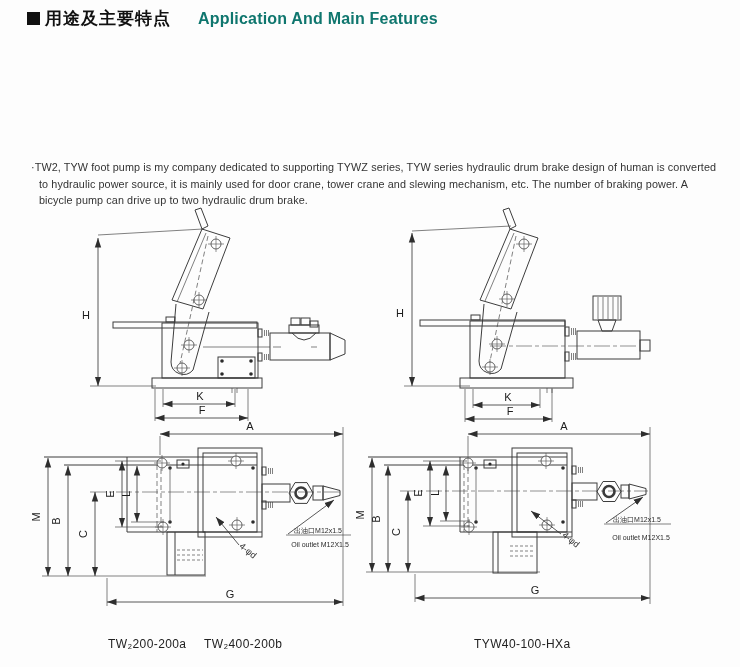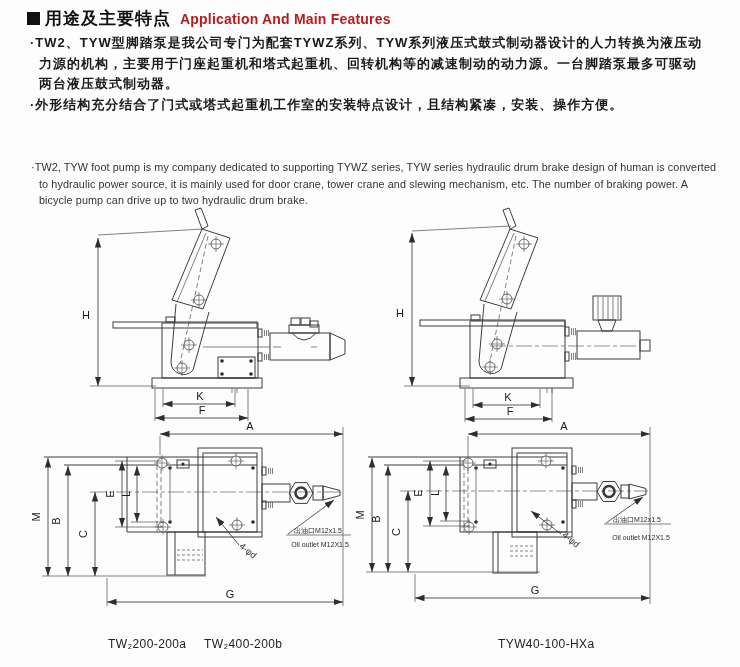--- a/index.html
+++ b/index.html
@@ -4,21 +4,21 @@
 <style>
   html,body{margin:0;padding:0;}
   body{width:740px;height:667px;background:#fdfdfd;position:relative;
        font-family:"Liberation Sans","DejaVu Sans",sans-serif;color:#1c1c1c;}
   .page{position:absolute;inset:0;overflow:hidden;}
 
   
   .hdr{position:absolute;top:7px;left:27px;display:flex;align-items:center;}
   .sq{width:13px;height:13px;background:#111;margin-right:5px;}
   .t-zh{font-size:17px;font-weight:800;letter-spacing:1px;color:#111;}
-  .t-en{font-size:14px;font-weight:700;margin-left:9px;color:#b91c1c;letter-spacing:.2px;}
+  .t-en{font-size:16px;font-weight:700;margin-left:27px;color:#0f766e;letter-spacing:.2px;}
 
   
   .feat-zh{position:absolute;top:33px;left:30px;width:678px;}
   .feat-zh p{margin:0;font-size:13px;line-height:20.5px;font-weight:600;
              letter-spacing:1px;color:#1a1a1a;padding-left:9px;text-indent:-9px;}
   .feat-en{position:absolute;top:113px;left:31px;width:692px;margin-top:46px;}
   .feat-en p{margin:0;font-size:10.8px;line-height:16.5px;color:#333;
              padding-left:8px;text-indent:-8px;letter-spacing:.1px;}
 
   
@@ -32,38 +32,34 @@
   .dsh2{stroke:#4a4a4a;stroke-width:.7;fill:none;stroke-dasharray:3 2;}
   .cl{stroke:#4a4a4a;stroke-width:.6;fill:none;stroke-dasharray:16 3 4 3;}
   .dot{fill:#2b2b2b;}
   text{font-family:"Liberation Sans","DejaVu Sans",sans-serif;fill:#1c1c1c;}
   .dtx{font-size:11px;}
   .stx{font-size:7px;fill:#2b2b2b;}
 
   
   .cap{position:absolute;top:637px;font-size:12px;letter-spacing:.4px;color:#222;}
   .capL{left:108px;}
-  .capR{left:474px;margin-left:24px;}
+  .capR{left:474px;}
   .capL span:first-child{margin-right:14px;}
 </style>
 </head>
 <body>
 
 <div class="page">
 
   <div class="hdr">
     <div class="sq"></div>
     <div class="t-zh">用途及主要特点</div>
     <div class="t-en">Application And Main Features</div>
   </div>
 
-  <div class="feat-zh">
-    <p>·TW2、TYW型脚踏泵是我公司专门为配套TYWZ系列、TYW系列液压式鼓式制动器设计的人力转换为液压动力源的机构，主要用于门座起重机和塔式起重机、回转机构等的减速制动的动力源。一台脚踏泵最多可驱动两台液压鼓式制动器。</p>
-    <p>·外形结构充分结合了门式或塔式起重机工作室的安装特点设计，且结构紧凑，安装、操作方便。</p>
-  </div>
 
   <div class="feat-en">
     <p>·TW2, TYW foot pump is my company dedicated to supporting TYWZ series, TYW series hydraulic drum brake design of human is converted to hydraulic power source, it is mainly used for door crane, tower crane and slewing mechanism, etc. The number of braking power. A bicycle pump can drive up to two hydraulic drum brake.</p>
   </div>
 
   <svg width="0" height="0">
     <defs>
       <marker id="mE" markerUnits="userSpaceOnUse" markerWidth="10" markerHeight="8" refX="9.5" refY="4" orient="auto">
         <path d="M0,0.8 L9.5,4 L0,7.2 Z" fill="#2e2e2e"></path>
       </marker>

